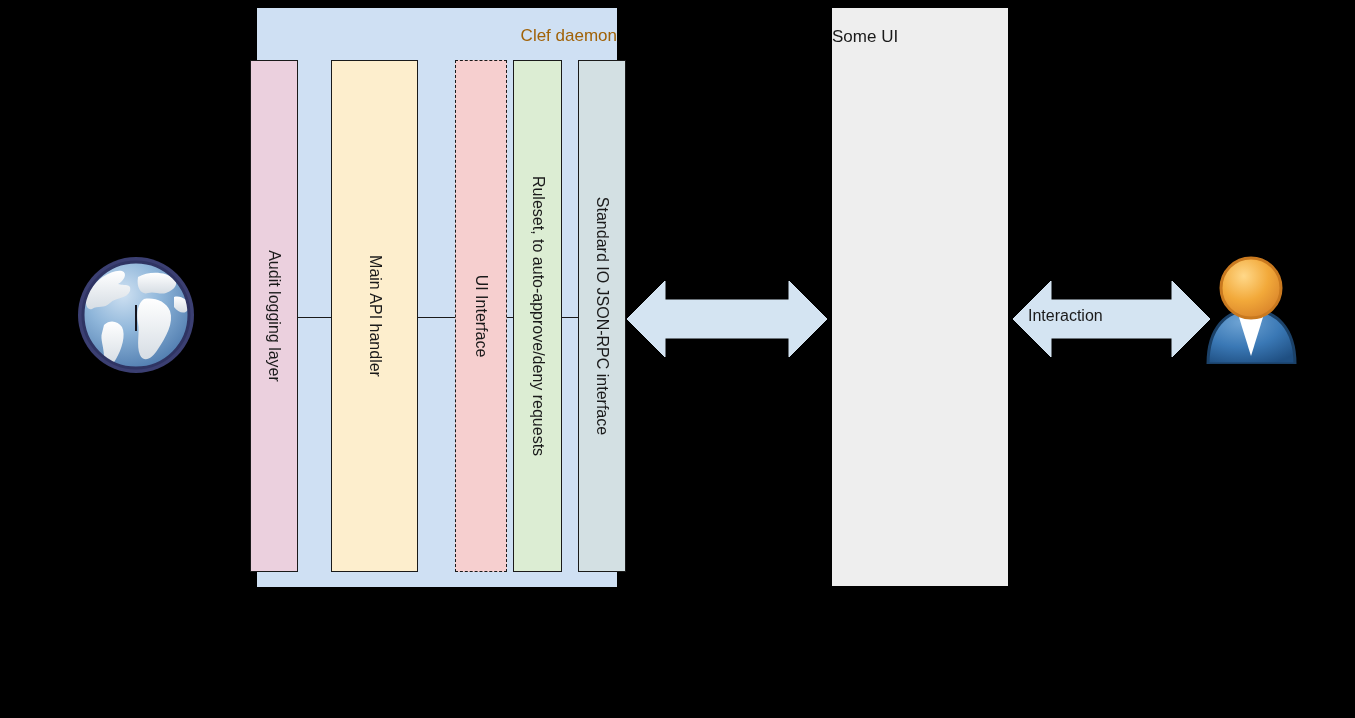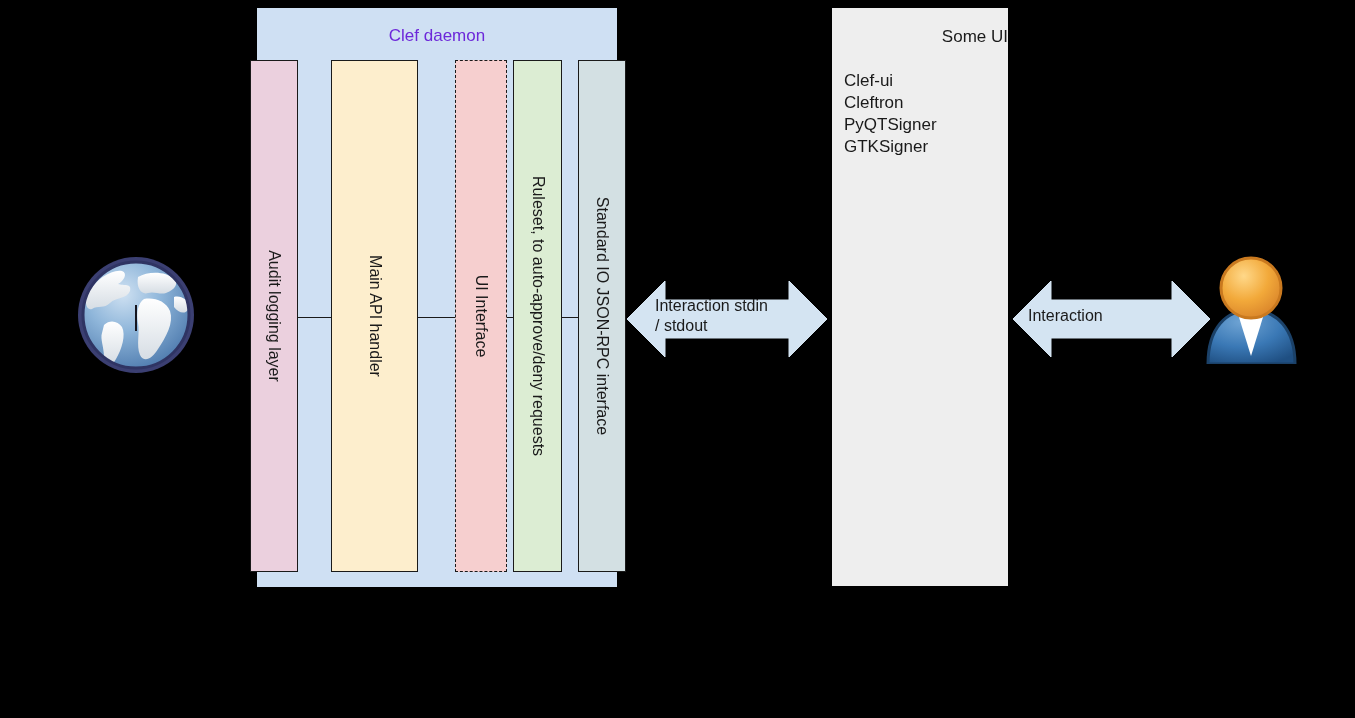--- a/index.html
+++ b/index.html
@@ -28,23 +28,23 @@
     top: 8px;
     width: 360px;
     height: 579px;
     background: #cfe0f3;
   }
   .daemon-title {
     position: absolute;
     left: 0;
     top: 18px;
     width: 100%;
-    text-align: center;
+    text-align: right;
     font-size: 17px;
-    color: #6d28d9;
+    color: #a16207;
     white-space: nowrap;
   }
 
   
   .connector {
     position: absolute;
     height: 0;
     border-top: 1px solid #1a1a1a;
   }
 
@@ -84,21 +84,21 @@
     top: 8px;
     width: 176px;
     height: 578px;
     background: #eeeeee;
   }
   .ui-panel-title {
     position: absolute;
     left: 0;
     top: 19px;
     width: 100%;
-    text-align: right;
+    text-align: left;
     font-size: 17px;
     color: #1a1a1a;
   }
   .ui-panel-list {
     position: absolute;
     left: 12px;
     top: 62px;
     font-size: 17px;
     line-height: 22px;
     color: #1a1a1a;
@@ -156,35 +156,27 @@
   <div class="col-box" id="col-ruleset">
     <span class="col-label">Ruleset, to auto-approve/deny requests</span>
   </div>
 
   <div class="col-box" id="col-stdio">
     <span class="col-label">Standard IO JSON-RPC interface</span>
   </div>
 
   <div class="ui-panel">
     <div class="ui-panel-title">Some UI</div>
-    <div class="ui-panel-list">
-      <div>Clef-ui</div>
-      <div>Cleftron</div>
-      <div>PyQTSigner</div>
-      <div>GTKSigner</div>
-    </div>
   </div>
 
   <div class="arrow-wrap" id="arrow-stdio-wrap">
     <svg width="200" height="76" viewBox="0 0 200 76">
       <polygon points="0,38 38,0 38,19 162,19 162,0 200,38 162,76 162,57 38,57 38,76" fill="#d4e4f2" stroke="#d4e4f2" stroke-width="1"></polygon>
     </svg>
   </div>
-  <div class="arrow-label" id="arrow-stdio-label">Interaction stdin
-/ stdout</div>
 
   <div class="arrow-wrap" id="arrow-user-wrap">
     <svg width="197" height="76" viewBox="0 0 197 76">
       <polygon points="0,38 38,0 38,19 159,19 159,0 197,38 159,76 159,57 38,57 38,76" fill="#d4e4f2" stroke="#d4e4f2" stroke-width="1"></polygon>
     </svg>
   </div>
   <div class="arrow-label" id="arrow-user-label">Interaction</div>
 
   <svg id="globe-icon" viewBox="0 0 124 124">
     <defs>

